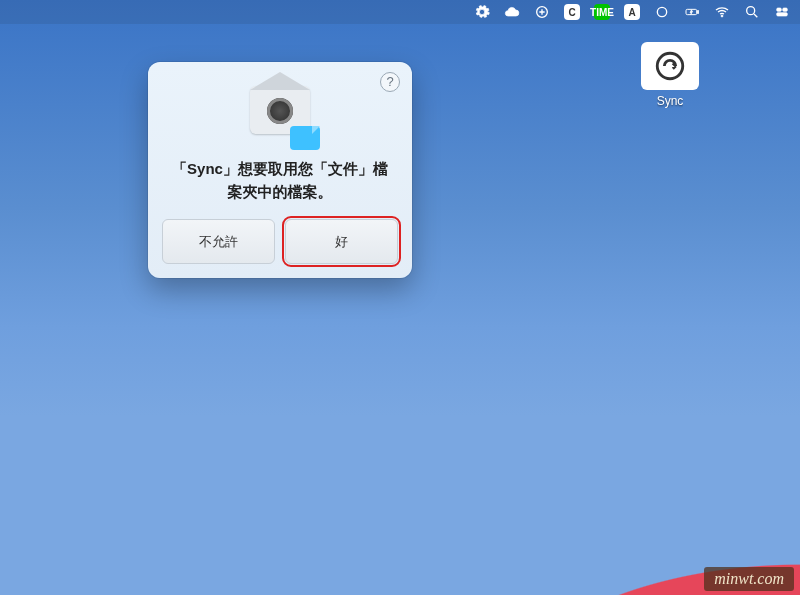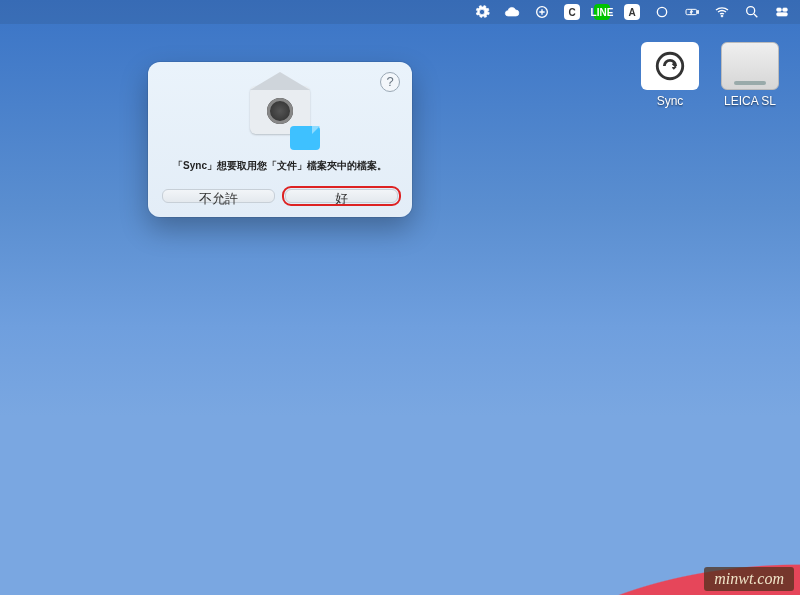--- a/index.html
+++ b/index.html
@@ -46,23 +46,23 @@
     padding:18px 14px 14px;
     text-align:center;
   }
   .dialog .help { position:absolute; top:10px; right:12px; width:20px; height:20px; border-radius:50%; border:1px solid #9aa8b5; color:#6a7682; font-size:13px; line-height:18px; background:#f3f7fb; }
   .dialog .appicon { width:68px; height:58px; margin:6px auto 14px; position:relative; }
   .house { width:60px; height:48px; background:#e9edf1; border-radius:6px; position:relative; margin:auto; box-shadow:0 1px 2px rgba(0,0,0,.2); }
   .house::before { content:""; position:absolute; top:-14px; left:50%; transform:translateX(-50%); border-left:30px solid transparent; border-right:30px solid transparent; border-bottom:18px solid #cfd5db; }
   .safe { position:absolute; left:50%; top:52%; transform:translate(-50%,-50%); width:26px; height:26px; border-radius:50%; background:radial-gradient(#555,#222); box-shadow:inset 0 0 0 3px #888; }
   .docbadge { position:absolute; right:-6px; bottom:-6px; width:30px; height:24px; background:#3ec1ff; border-radius:4px; }
   .docbadge::before { content:""; position:absolute; top:0; right:0; border-left:8px solid #8fdcff; border-bottom:8px solid transparent; }
-  .dialog .msg { font-size:10px; font-weight:600; color:#222; line-height:1.5; padding:0 8px 16px; }
+  .dialog .msg { font-size:15px; font-weight:600; color:#222; line-height:1.5; padding:0 8px 16px; }
   .btnrow { display:flex; gap:10px; }
-  .btn { flex:1; height:14px; border-radius:6px; background:linear-gradient(#f2f5f8,#e4e9ee); border:1px solid #c7cfd7; font-size:13px; color:#333; cursor:pointer; }
+  .btn { flex:1; height:45px; border-radius:6px; background:linear-gradient(#f2f5f8,#e4e9ee); border:1px solid #c7cfd7; font-size:13px; color:#333; cursor:pointer; }
   .btn.primary { outline:2px solid #d22; outline-offset:1px; }
 
   .watermark { position:absolute; right:6px; bottom:4px; padding:3px 10px; background:rgba(80,50,30,.75); color:#efe4c8; font-style:italic; font-size:16px; border-radius:3px; font-family:Georgia,serif;margin-left:40px; }
 </style>
 </head>
 <body>
 
 <div class="desktop">
 
   <div class="menubar">
@@ -76,21 +76,21 @@
           <path d="M6 18a4 4 0 010-8 6 6 0 0111.5-1A4.5 4.5 0 0118 18H6z" fill="#fff"></path>
         </svg>
       </span>
     <span class="icon">
         <svg viewBox="0 0 24 24">
           <circle cx="12" cy="12" r="8" fill="none" stroke="#fff" stroke-width="2"></circle>
           <path d="M8 12h8M12 8v8" stroke="#fff" stroke-width="2"></path>
         </svg>
       </span>
     <span class="square">C</span>
-    <span class="square line-badge">LINE</span>
+    <span class="square line-badge">TIME</span>
     <span class="square">A</span>
     <span class="icon">
         <svg viewBox="0 0 24 24">
           <circle cx="12" cy="12" r="7" fill="none" stroke="#fff" stroke-width="2"></circle>
         </svg>
       </span>
     <span class="icon">
         <svg viewBox="0 0 24 24">
           <rect x="3" y="8" width="16" height="8" rx="2" fill="none" stroke="#fff" stroke-width="1.5"></rect>
           <rect x="20" y="10" width="2" height="4" fill="#fff"></rect>
@@ -121,24 +121,20 @@
   <div class="dicons">
     <div class="dicon" style="position:absolute; right:80px; top:0;">
       <div class="img sync-ic">
           <svg width="34" height="34" viewBox="0 0 24 24">
             <circle cx="12" cy="12" r="9" fill="none" stroke="#333" stroke-width="2"></circle>
             <path d="M8 12a4 4 0 018 0M16 12l-2-2m2 2l-2 2" stroke="#333" stroke-width="2" fill="none"></path>
           </svg>
         </div>
       <div class="label">Sync</div>
     </div>
-    <div class="dicon">
-      <div class="img hdd"></div>
-      <div class="label">LEICA SL</div>
-    </div>
   </div>
 
   <div class="dialog">
     <button class="help">?</button>
     <div class="appicon">
       <div class="house">
           <div class="safe"></div>
         </div>
       <div class="docbadge"></div>
     </div>

